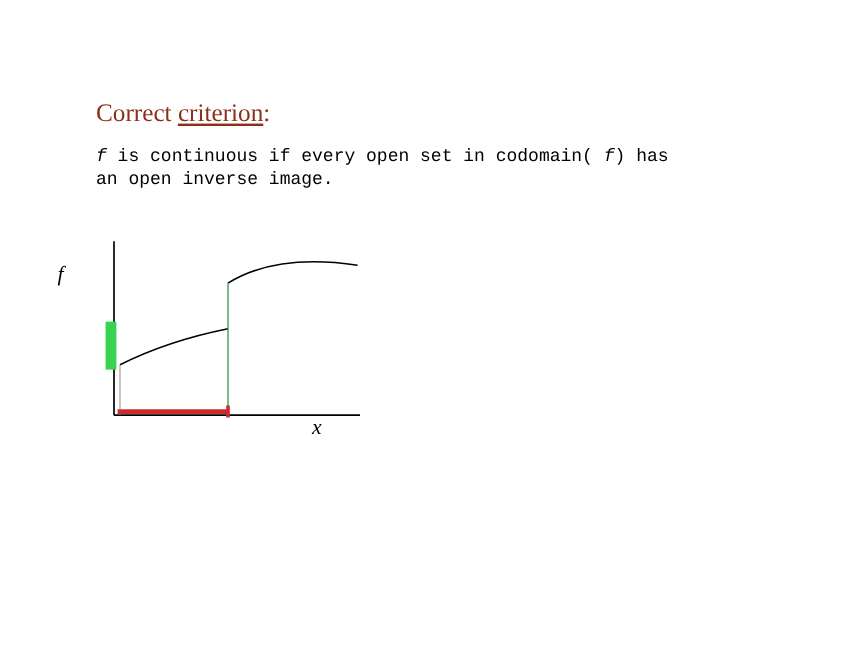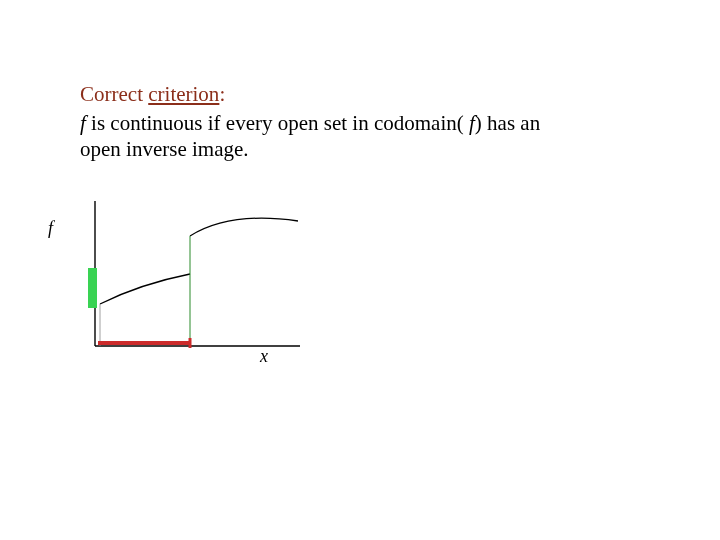--- a/index.html
+++ b/index.html
@@ -23,24 +23,25 @@
     top: 82px;
     font-size: 21px;
   }
   .heading .underline {
     text-decoration: underline;
   }
   .accent { color: #8b2e1a; }
   .body-text {
     position: absolute;
     left: 80px;
-    top: 110px;
+    top: 122px;
     width: 480px;
-    font-size: 21px;
+    font-size: 15px;
     line-height: 1.25;
+    font-family: Liberation Mono, monospace;
   }
   .body-text .f-ital { font-style: italic; }
   .right-text {
     position: absolute;
     left: 360px;
     top: 260px;
     width: 230px;
     font-size: 21px;
     line-height: 1.25;
   }

